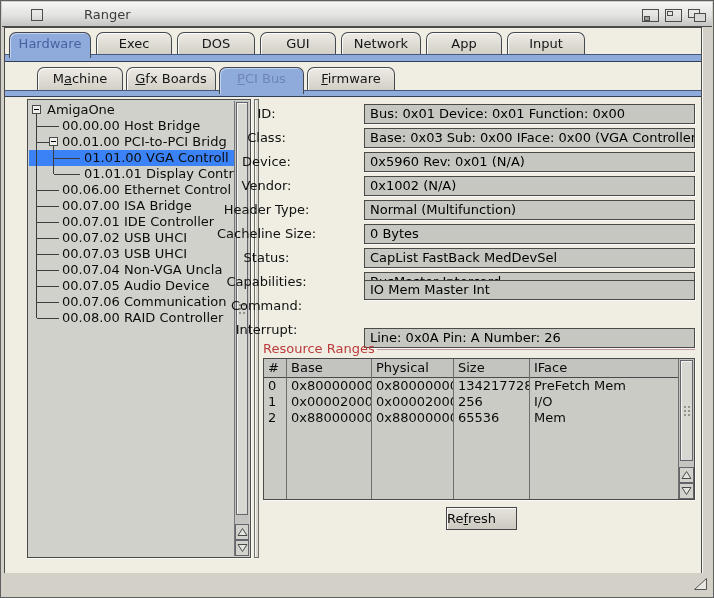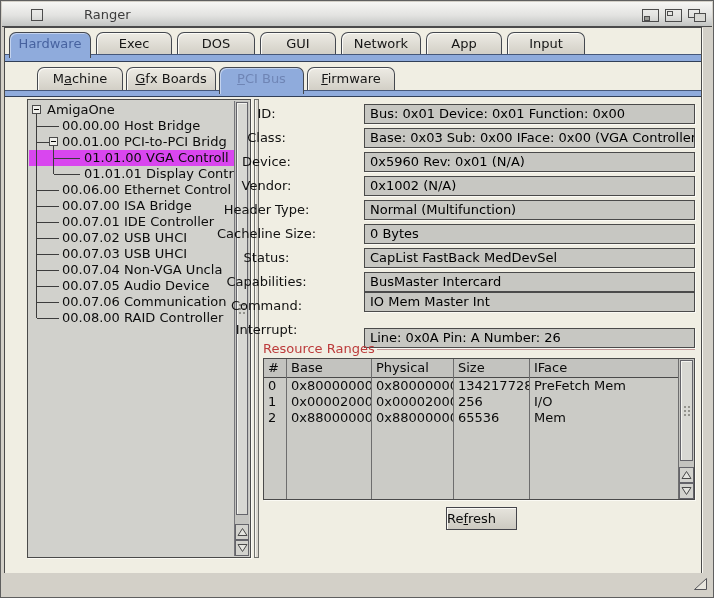--- a/index.html
+++ b/index.html
@@ -34,21 +34,21 @@
   .tabs-sub .tab.active{height:27px;color:#6f85b5;}
   .strip{position:absolute;left:0;right:0;background:#8fabdc;border-top:1px solid #46587a;border-bottom:1px solid #313f58;z-index:1;}
   .strip1{top:26px;height:8px;}
   .strip2{top:62px;height:7px;}
 
   
   .treepanel{position:absolute;left:22px;top:71px;width:224px;height:459px;
     background:#d1d1cc;border:1px solid #4a4a4a;box-shadow:1px 1px 0 #fbfaf4;}
   .treelist{position:absolute;left:1px;top:2px;width:205px;height:438px;overflow:hidden;}
   .trow{position:relative;height:16px;font-size:13px;line-height:16px;color:#0c0c0c;white-space:nowrap;z-index:1;}
-  .trow.sel{background:#d946ef;}
+  .trow.sel{background:#3b82f6;}
   .lv0{padding-left:18px;}.lv1{padding-left:33px;}.lv2{padding-left:55px;}
   .trunk{position:absolute;border-left:1px solid #3c3c3c;width:0;z-index:2;}
   .trunkA{left:7px;top:12px;height:204px;}
   .trunkB{left:24px;top:44px;height:28px;}
   .stub{position:absolute;top:8px;border-top:1px solid #3c3c3c;height:0;z-index:2;}
   .s1{left:8px;width:22px;}
   .s1e{left:8px;width:12px;}
   .s2{left:25px;width:26px;}
   .expander{position:absolute;top:3px;width:9px;height:9px;background:#eeeeea;border:1px solid #4a4a4a;z-index:3;}
   .expander::after{content:"";position:absolute;left:1px;top:3px;width:5px;border-top:1px solid #000;}
@@ -190,21 +190,21 @@
     <div class="fbox" style="top:148px">0x1002 (N/A)</div>
     <div class="flabel" style="top:174px">Header Type:</div>
     <div class="fbox" style="top:172px">Normal (Multifunction)</div>
     <div class="flabel" style="top:198px">Cacheline Size:</div>
     <div class="fbox" style="top:196px">0 Bytes</div>
     <div class="flabel" style="top:222px">Status:</div>
     <div class="fbox" style="top:220px">CapList FastBack MedDevSel</div>
     <div class="flabel" style="top:246px">Capabilities:</div>
     <div class="fbox" style="top:244px">BusMaster Intercard</div>
     <div class="flabel" style="top:270px">Command:</div>
-    <div class="fbox" style="top:264px">IO Mem Master Int</div>
+    <div class="fbox" style="top:252px">IO Mem Master Int</div>
     <div class="flabel" style="top:294px">Interrupt:</div>
     <div class="fbox" style="top:300px">Line: 0x0A Pin: A Number: 26</div>
 
     <div class="rr-title">Resource Ranges</div>
     <div class="rr-line"></div>
 
     <div class="rtable">
       <div class="tbl-cols">
         <div class="tcol" style="width:23px">
           <div class="th">#</div>

